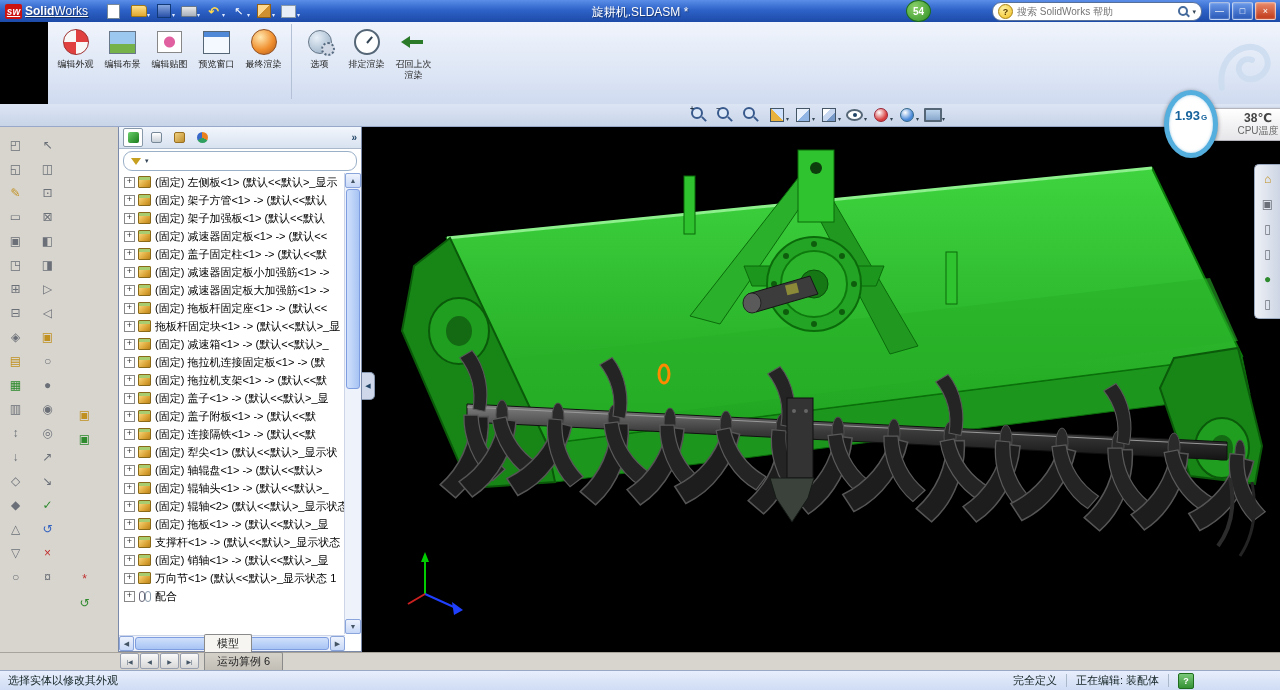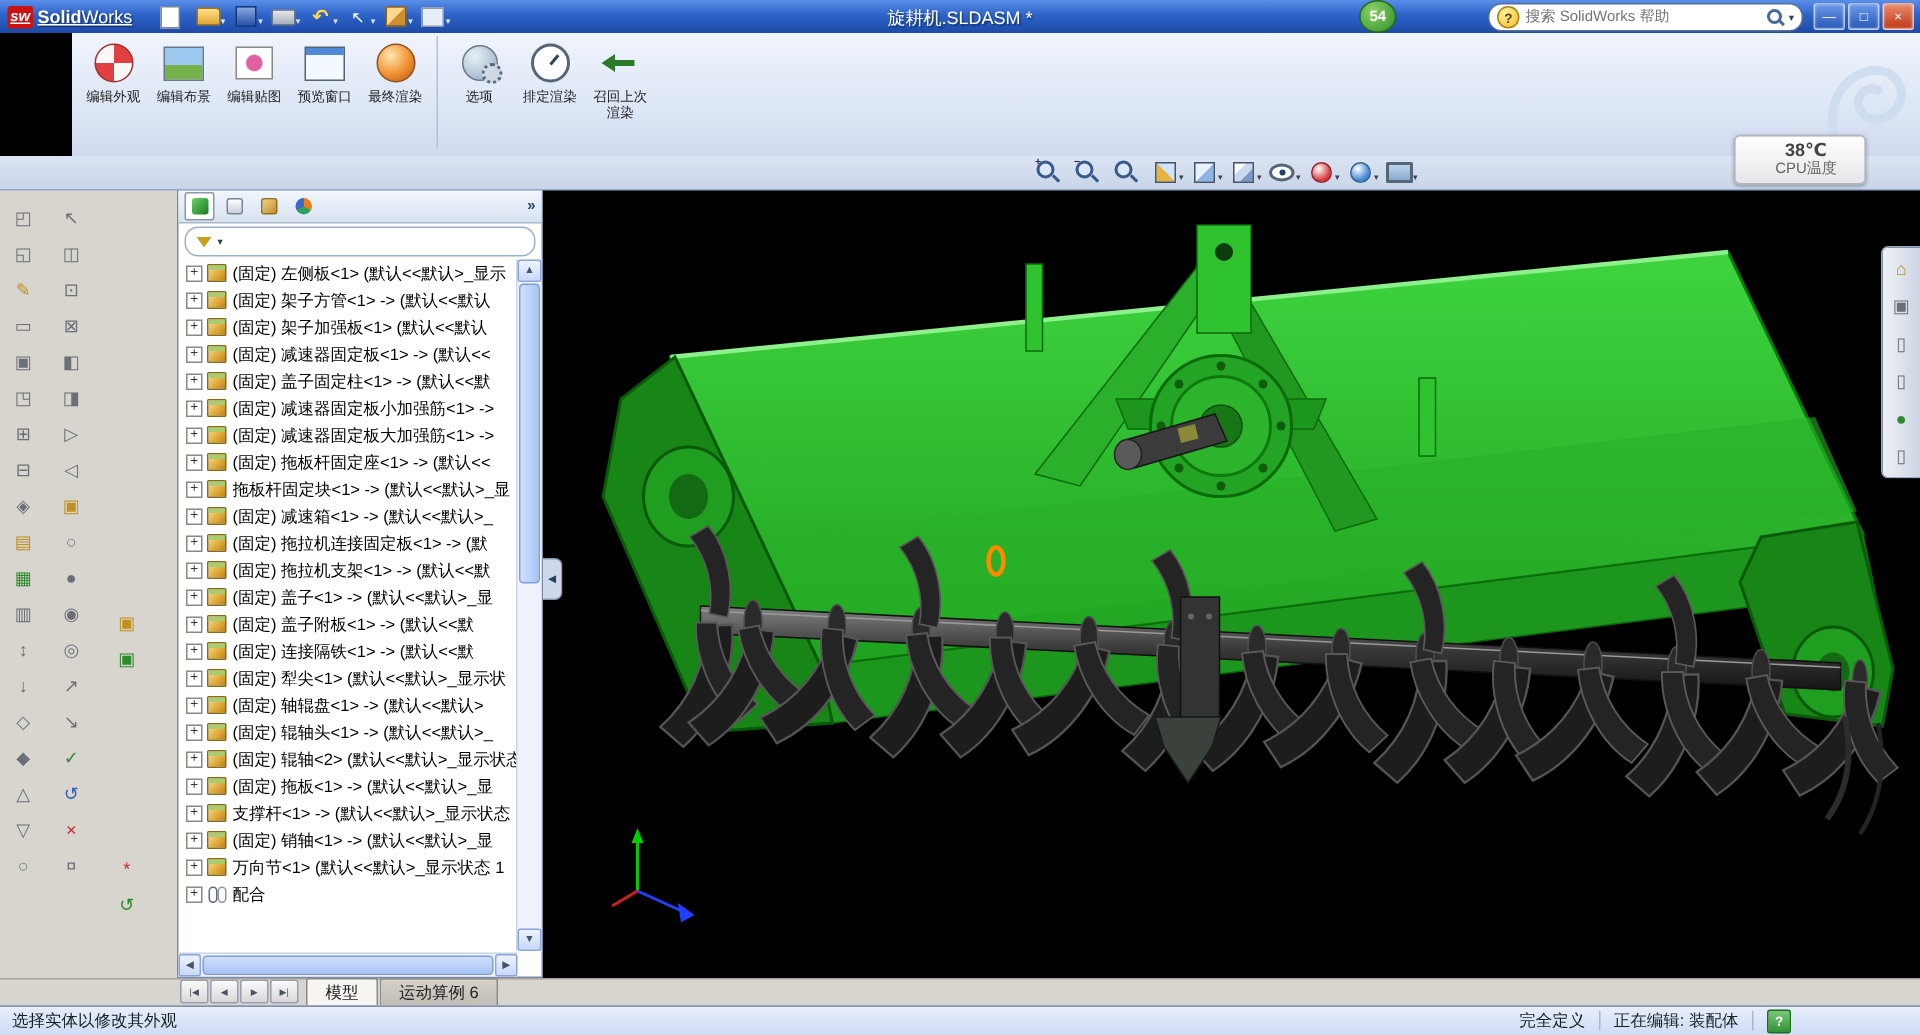--- a/index.html
+++ b/index.html
@@ -167,21 +167,21 @@
     background:linear-gradient(90deg,#eef1f6,#cdd5e4);border:1px solid #9aa8c0;border-right:none;
     border-radius:5px 0 0 5px;display:flex;flex-direction:column;gap:9px;align-items:center;}
   .tpi{width:16px;height:16px;display:flex;align-items:center;justify-content:center;font-size:12px;}
 
   
   .bstrip{position:absolute;left:0;right:0;top:652px;height:18px;background:#d8d5ce;border-top:1px solid #a8a49c;
     display:flex;align-items:flex-end;padding-left:120px;box-sizing:border-box;z-index:10;}
   .vcrbox{display:flex;align-items:center;margin-right:4px;margin-bottom:1px;}
   .vcrb{width:17px;height:14px;border:1px solid #98a0b0;background:linear-gradient(#fafafa,#d8d8d8);
     font-size:6px;color:#456;display:flex;align-items:center;justify-content:center;margin-right:1px;border-radius:2px;}
-  .btabs{display:flex;align-items:flex-start;}
+  .btabs{display:flex;align-items:flex-start;flex-direction:column;}
   .btab{height:17px;padding:0 12px;display:flex;align-items:center;font-size:11px;color:#222;
     border:1px solid #8a8a8a;border-bottom:none;background:linear-gradient(#d4d1c9,#c2beb6);margin-right:1px;border-radius:2px 2px 0 0;}
   .btab.active{background:#f6f5f1;}
 
   
   .status{position:absolute;left:0;right:0;bottom:0;height:20px;background:linear-gradient(#e8eefc,#cfdcf4);
     border-top:1px solid #99a8c4;display:flex;align-items:center;font-size:11px;color:#122;padding:0 8px;box-sizing:border-box;z-index:10;}
   .sspace{flex:1;}
   .ssep{width:1px;height:13px;background:#aab8cc;margin:0 9px;}
   .shelp{width:14px;height:14px;border-radius:2px;background:linear-gradient(#7ac87a,#349234);border:1px solid #1d6d1d;
@@ -929,19 +929,23 @@
     <span class="sspace"></span>
     <span>完全定义</span>
     <span class="ssep"></span>
     <span>正在编辑: 装配体</span>
     <span class="ssep"></span>
     <span class="shelp">?</span>
     <span class="send"></span>
   </div>
 
   <div class="gauge">
+    <div class="gcircle">
+      <span class="gnum">1.93</span>
+        <span class="gunit">G</span>
+    </div>
     <div class="gcard">
       <div class="gtemp">38℃</div>
       <div class="glabel">CPU温度</div>
     </div>
   </div>
 
 </div>
 
 </body></html>

